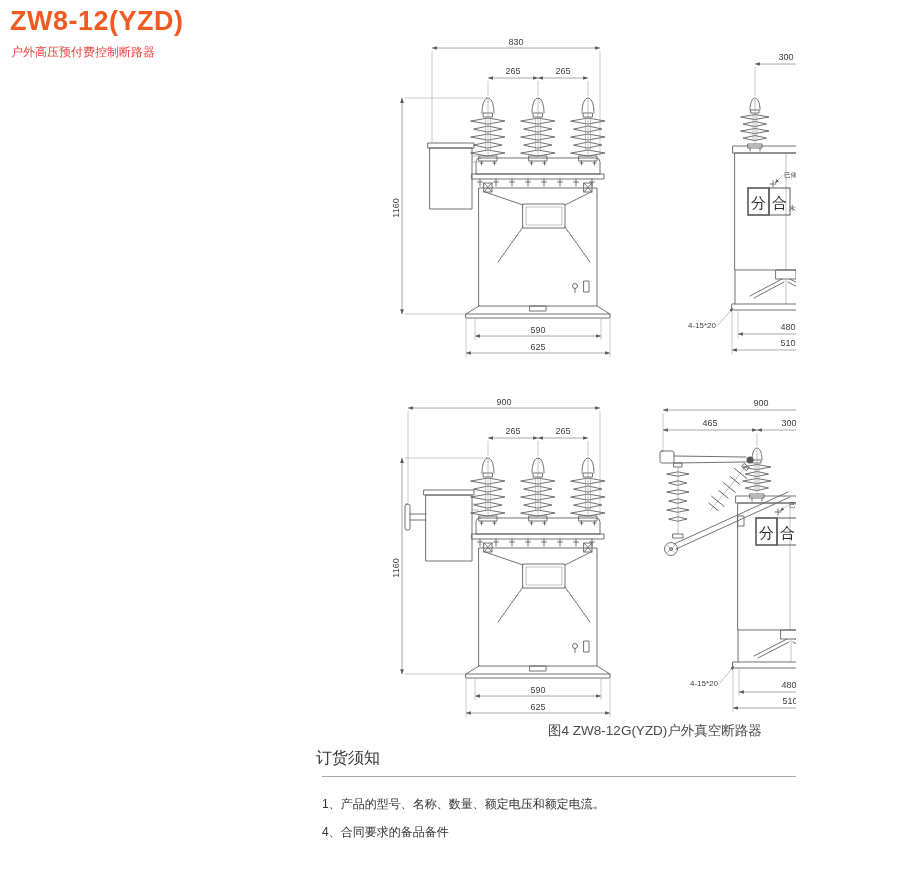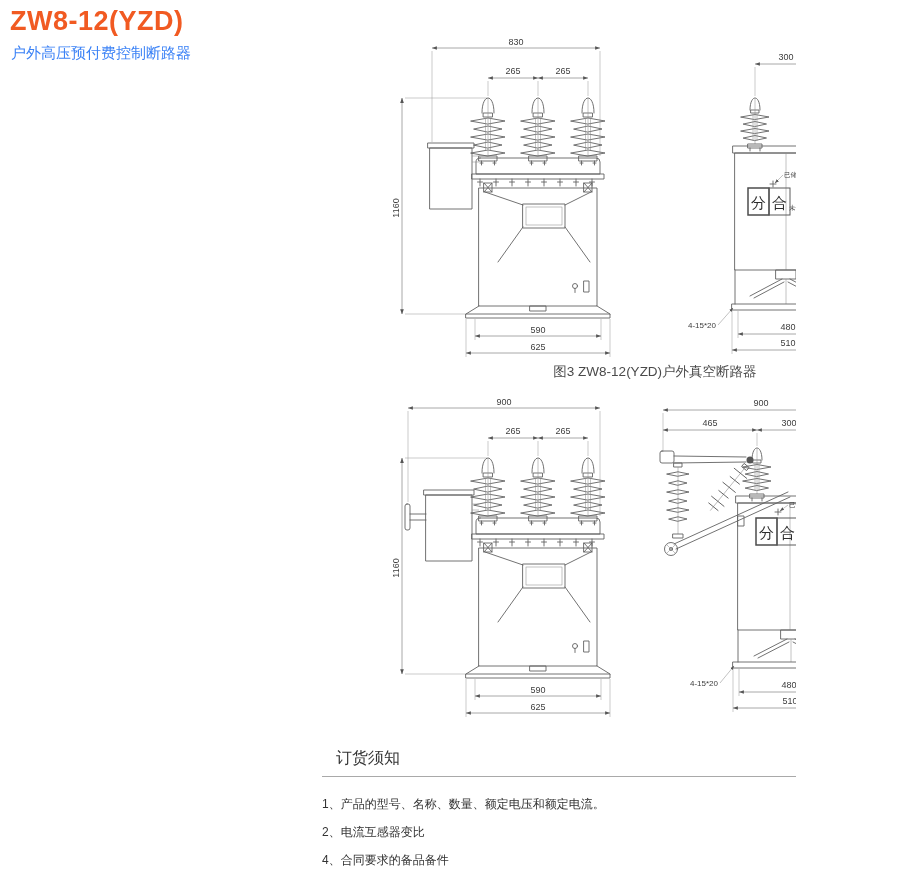--- a/index.html
+++ b/index.html
@@ -1,30 +1,30 @@
 <!DOCTYPE html>
 <html><head>
 <meta charset="utf-8">
 <style>
   html,body{margin:0;padding:0;background:#ffffff;}
   .page{position:relative;width:796px;height:890px;background:#ffffff;overflow:hidden;
         font-family:"Liberation Sans",sans-serif;}
   .title{position:absolute;left:10px;top:6px;font-size:27px;font-weight:bold;color:#f15a22;letter-spacing:.5px;}
-  .subtitle{position:absolute;left:11px;top:44px;font-size:15px;color:#3b82f6;}
+  .subtitle{position:absolute;left:11px;top:44px;font-size:12px;color:#ef4444;}
   svg.draw{position:absolute;overflow:visible;}
   .ln{fill:none;stroke:#626262;stroke-width:0.9;stroke-linecap:round;stroke-linejoin:round;}
   .th{fill:none;stroke:#8f8f8f;stroke-width:0.55;}
   .dim{fill:none;stroke:#7a7a7a;stroke-width:0.65;}
   .ext{fill:none;stroke:#979797;stroke-width:0.5;}
   .dt{font-family:"Liberation Sans",sans-serif;font-size:9px;fill:#3d3d3d;}
   .sm{font-family:"Liberation Sans",sans-serif;font-size:6.4px;fill:#3d3d3d;}
   .ld{font-family:"Liberation Sans",sans-serif;font-size:8px;fill:#3d3d3d;}
   .ind{font-family:"Liberation Sans",sans-serif;font-size:15px;fill:#2e2e2e;}
   .caption{position:absolute;left:390px;width:530px;text-align:center;font-size:13.5px;color:#4a4a4a;}
-  .order-head{position:absolute;left:336px;top:748px;font-size:16px;color:#333;}
+  .order-head{position:absolute;left:316px;top:748px;font-size:16px;color:#333;}
   .order-rule{position:absolute;left:322px;top:776px;width:584px;border-top:1px solid #a9a9a9;}
   .order-items{position:absolute;left:322px;top:790px;width:590px;}
   .order-item{font-size:12px;color:#333;line-height:28px;}
 </style>
 </head>
 <body>
 
 <div class="page">
 
   <div class="title">ZW8-12(YZD)</div>
@@ -177,21 +177,20 @@
         <line class="ext" x1="148" y1="275" x2="148" y2="302"></line>
       <line class="dim" x1="48" y1="298" x2="148" y2="298" marker-start="url(#arF3S)" marker-end="url(#arF3S)"></line>
       <text class="dt" x="98" y="294" text-anchor="middle">480</text>
       <line class="ext" x1="42" y1="275" x2="42" y2="318"></line>
         <line class="ext" x1="154" y1="275" x2="154" y2="318"></line>
       <line class="dim" x1="42" y1="314" x2="154" y2="314" marker-start="url(#arF3S)" marker-end="url(#arF3S)"></line>
       <text class="dt" x="98" y="310" text-anchor="middle">510</text>
     </g>
   </svg>
 
-  <div class="caption" style="top:363px">图3  ZW8-12(YZD)户外真空断路器</div>
 
   <svg class="draw" style="left:392px;top:396px" width="290" height="335" viewBox="0 0 290 335">
     <defs>
       <marker id="arF4F" viewBox="0 0 8 8" refX="7.5" refY="4" markerWidth="8" markerHeight="8" orient="auto-start-reverse">
         <path d="M0,1.2 L8,4 L0,6.8 Z" fill="#555"></path>
       </marker>
       <g id="buF4F">
         <path class="ln" d="M-6,15 C-6,4 -2.5,0 0,0 C2.5,0 6,4 6,15"></path>
         <path class="ln" d="M-4.5,15 h9 v4 h-9 z"></path>
         <path class="ln" d="M-17,23 L0,20 L17,23 L0,26 Z"></path>
@@ -366,22 +365,22 @@
         <line class="ext" x1="191" y1="273" x2="191" y2="300"></line>
       <line class="dim" x1="91" y1="296" x2="191" y2="296" marker-start="url(#arF4S)" marker-end="url(#arF4S)"></line>
       <text class="dt" x="141" y="292" text-anchor="middle">480</text>
       <line class="ext" x1="85" y1="273" x2="85" y2="316"></line>
         <line class="ext" x1="199" y1="273" x2="199" y2="316"></line>
       <line class="dim" x1="85" y1="312" x2="199" y2="312" marker-start="url(#arF4S)" marker-end="url(#arF4S)"></line>
       <text class="dt" x="142" y="308" text-anchor="middle">510</text>
     </g>
   </svg>
 
+  <div class="caption" style="top:722px">图4 ZW8-12G(YZD)户外真空断路器</div>
 
   <div class="order-head">订货须知</div>
   <div class="order-rule"></div>
   <div class="order-items">
     <div class="order-item">1、产品的型号、名称、数量、额定电压和额定电流。</div>
-    <div class="order-item">2、电流互感器变比</div>
     <div class="order-item">4、合同要求的备品备件</div>
   </div>
 
 </div>
 
 </body></html>

